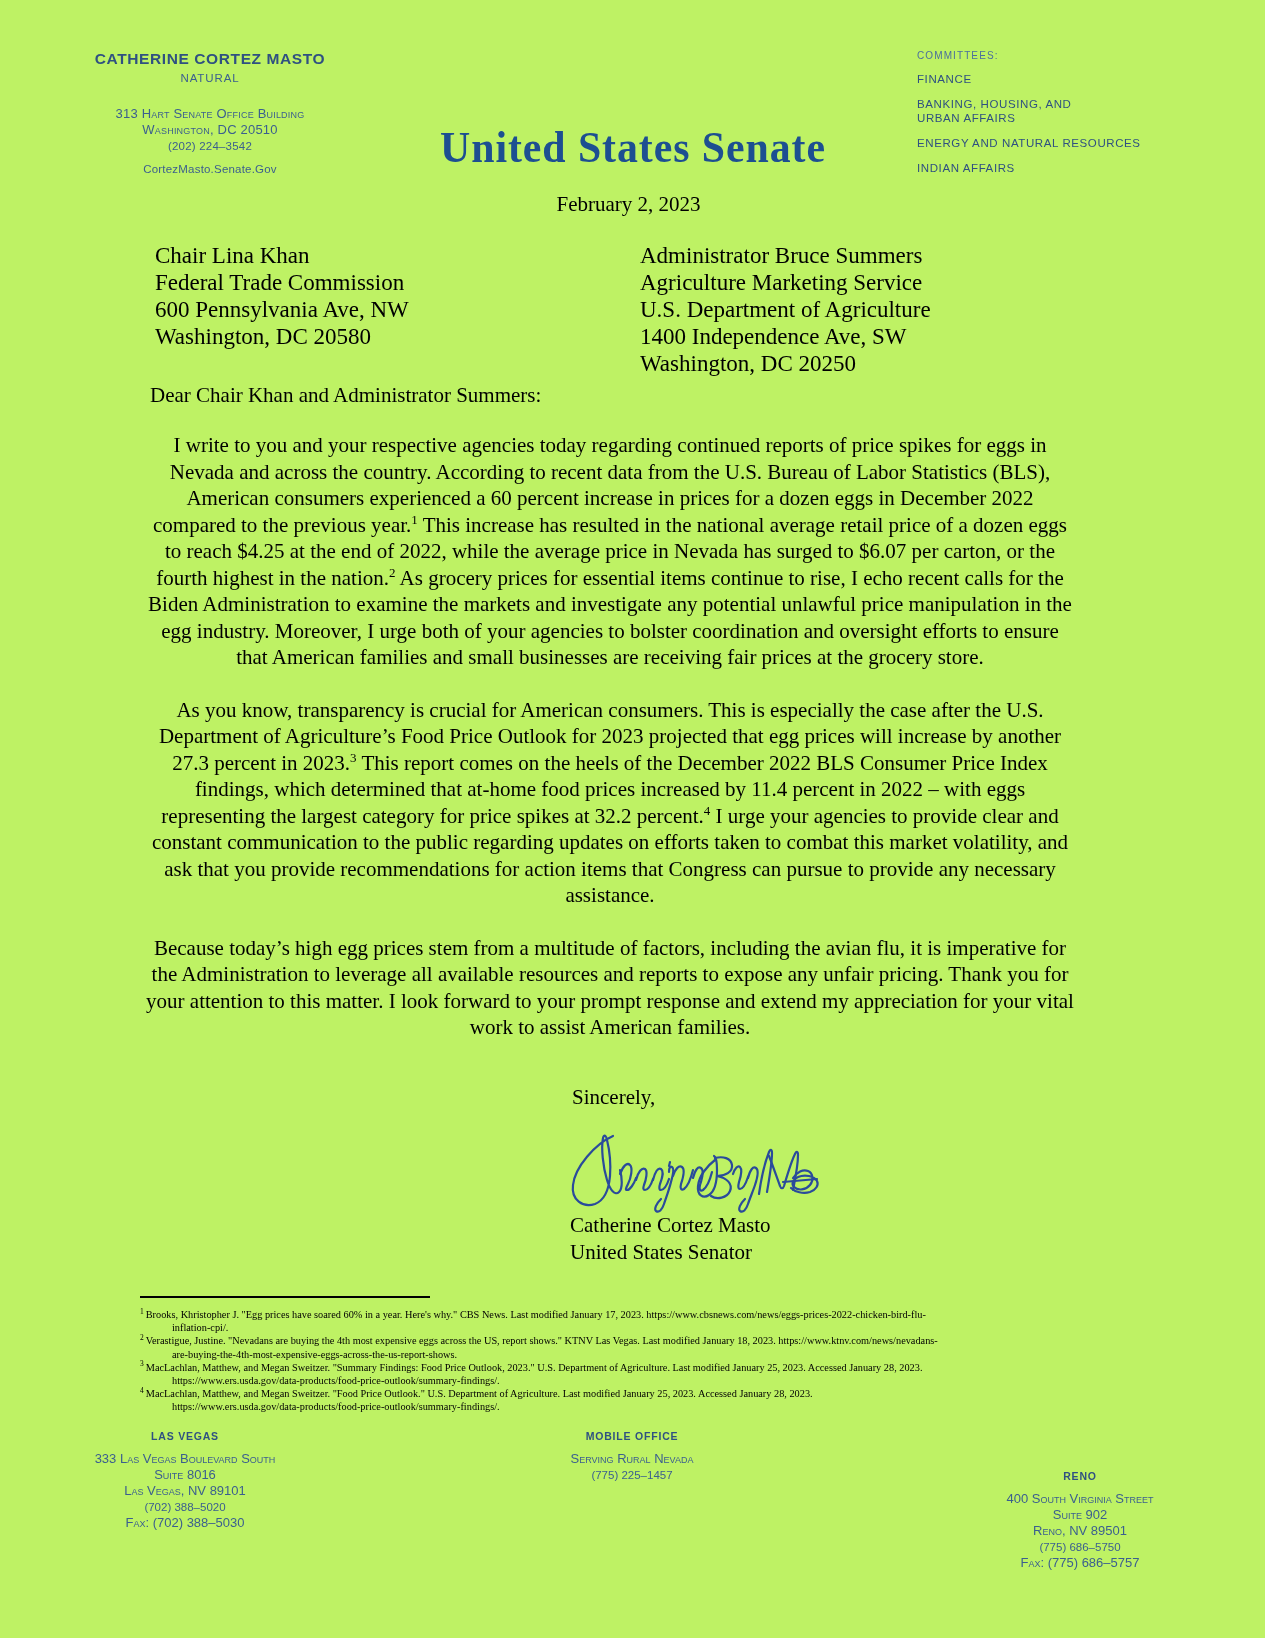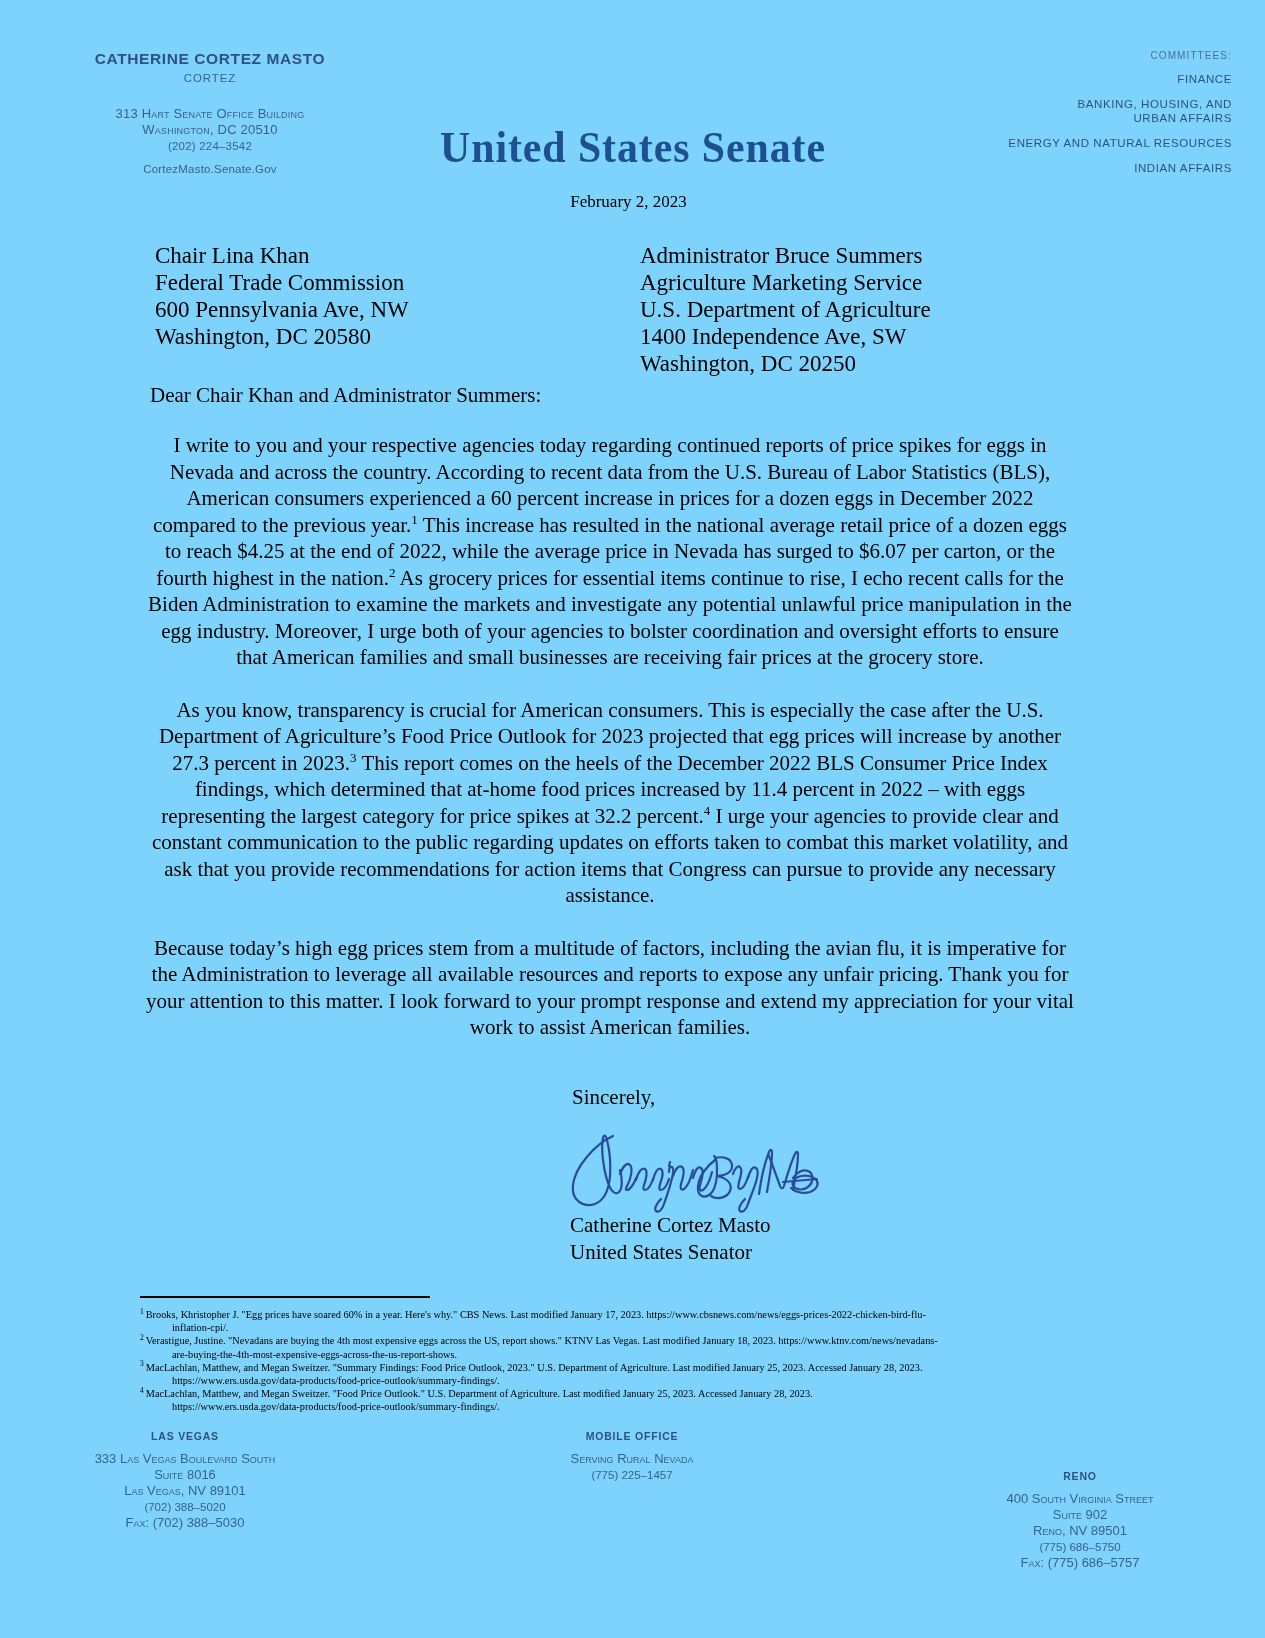--- a/index.html
+++ b/index.html
@@ -9,21 +9,21 @@
   }
   body {
     font-family: "Liberation Serif", serif;
     color: #000000;
   }
   .page {
     position: relative;
     width: 1265px;
     height: 1638px;
     margin: 0 auto;
-    background: #7dd3fc;
+    background: #bef264;
     overflow: hidden;
     box-sizing: border-box;
   }
 
   
   .letterhead {
     position: absolute;
     left: 0; right: 0;
     top: 44px;
     height: 140px;
@@ -84,24 +84,24 @@
   .blackletter {
     font-family: "Liberation Serif", serif;
     font-weight: bold;
     font-style: normal;
     transform: scaleX(0.95);
     display: inline-block;
   }
 
   .lh-right {
     position: absolute;
-    right: 33px;
+    right: 48px;
     top: 6px;
     width: 300px;
-    text-align: right;
+    text-align: left;
     color: #2f5181;
     font-family: "Liberation Sans", sans-serif;
   }
   .lh-committees-label {
     font-size: 10px;
     letter-spacing: 1.1px;
     color: #4a6f9d;
   }
   .lh-committee {
     font-size: 11.5px;
@@ -110,21 +110,21 @@
     line-height: 14px;
     color: #2f5181;
   }
 
   
   .date-line {
     position: absolute;
     left: 0; right: 8px;
     top: 192px;
     text-align: center;
-    font-size: 17px;
+    font-size: 21px;
   }
 
   .addr-block {
     position: absolute;
     top: 242px;
     font-size: 23px;
     line-height: 27px;
   }
   .addr-left { left: 155px; }
   .addr-right { left: 640px; }
@@ -245,21 +245,21 @@
 </style>
 </head>
 <body>
 
 <div class="page">
 
   <div class="letterhead">
 
     <div class="lh-left">
       <div class="lh-senator-name">CATHERINE CORTEZ MASTO</div>
-      <div class="lh-state">CORTEZ</div>
+      <div class="lh-state">NATURAL</div>
       <div class="lh-address">
         <div class="smallcaps">313 Hart Senate Office Building</div>
         <div class="smallcaps">Washington, DC 20510</div>
         <div>(202) 224–3542</div>
       </div>
       <div class="lh-web">CortezMasto.Senate.Gov</div>
     </div>
 
     <div class="lh-title">
       <span class="blackletter">United States Senate</span>

